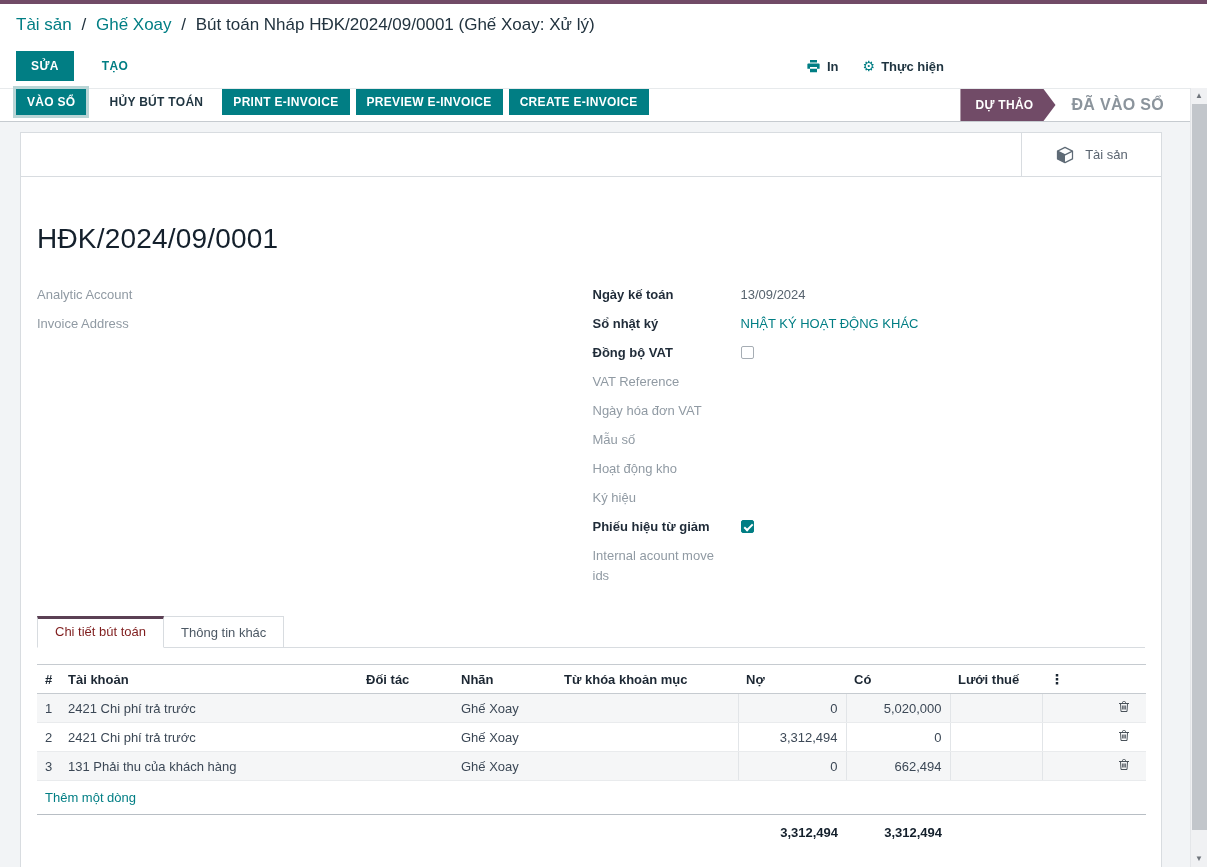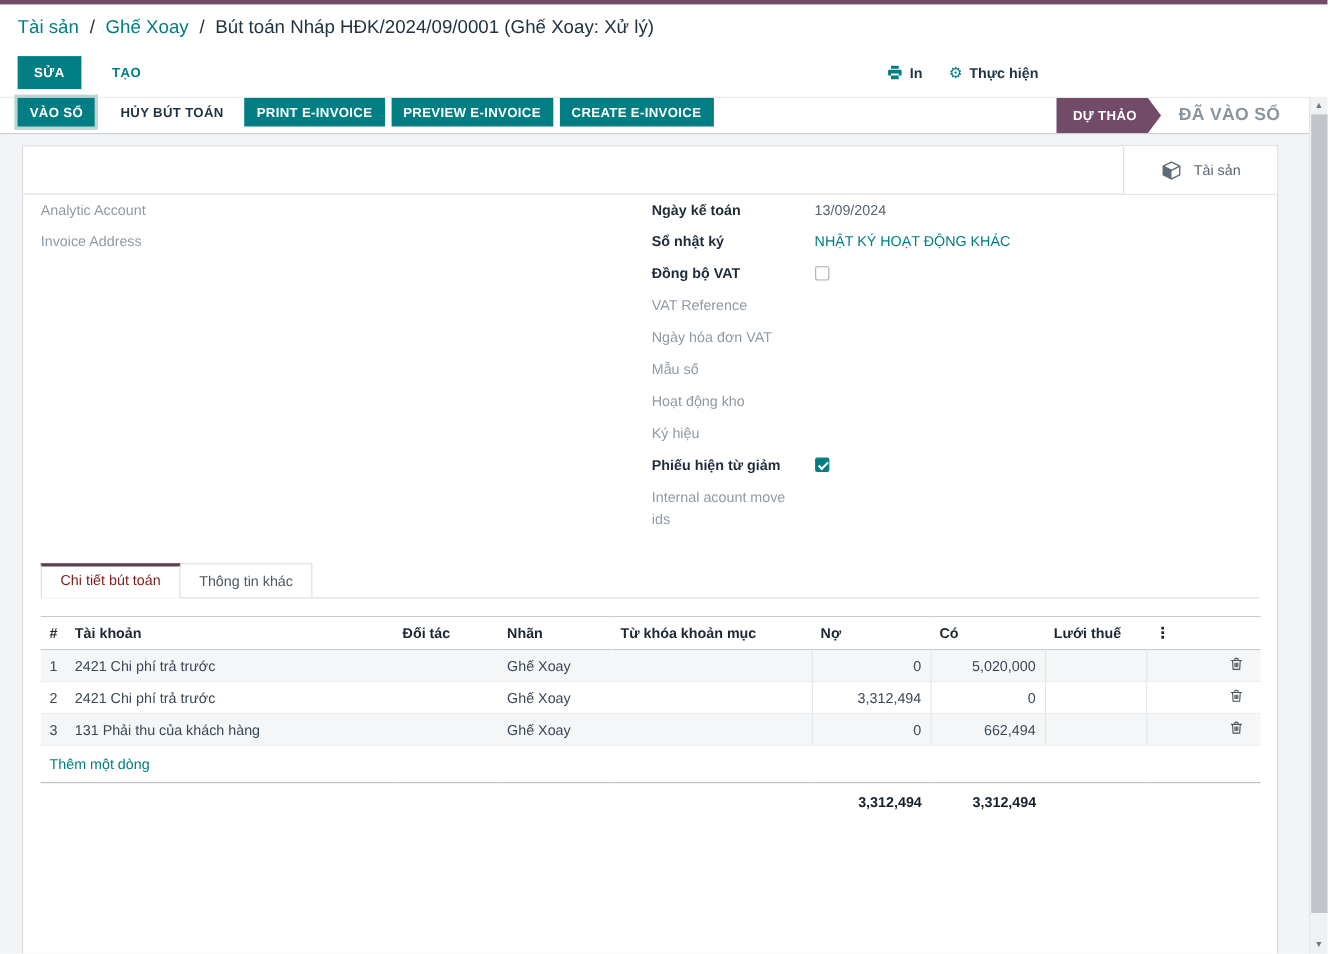--- a/index.html
+++ b/index.html
@@ -157,20 +157,21 @@
             <path d="M12 2.8 21 7.3v9.4L12 21.2 3 16.7V7.3Z" fill="none" stroke="#5f6b76" stroke-width="1.5" stroke-linejoin="round"></path>
             <path d="M3 7.3 12 11.8 21 7.3" fill="none" stroke="#5f6b76" stroke-width="1.5" stroke-linejoin="round"></path>
             <path d="M3 7.3 12 11.8v9.4L3 16.7Z" fill="#5f6b76"></path>
           </svg>
         </span>
         <span>Tài sản</span>
       </div>
     </div>
 
     <div class="sheet-body">
+      <div class="doc-title">HĐK/2024/09/0001</div>
 
       <div class="fields">
         <div class="fcol-left">
           <div class="field-row">
             <span class="f-label muted">Analytic Account</span>
             <span class="f-value"></span>
           </div>
           <div class="field-row">
             <span class="f-label muted">Invoice Address</span>
             <span class="f-value"></span>
@@ -199,21 +200,21 @@
           <div class="field-row">
             <span class="f-label muted">Mẫu số</span>
           </div>
           <div class="field-row">
             <span class="f-label muted">Hoạt động kho</span>
           </div>
           <div class="field-row">
             <span class="f-label muted">Ký hiệu</span>
           </div>
           <div class="field-row">
-            <span class="f-label">Phiếu hiện từ giảm</span>
+            <span class="f-label">Phiếu hiệu từ giảm</span>
             <span class="checkbox checked"></span>
           </div>
           <div class="field-row">
             <span class="f-label muted">Internal acount move ids</span>
           </div>
         </div>
       </div>
 
       <div class="tabs">
         <div class="tab active">Chi tiết bút toán</div>

